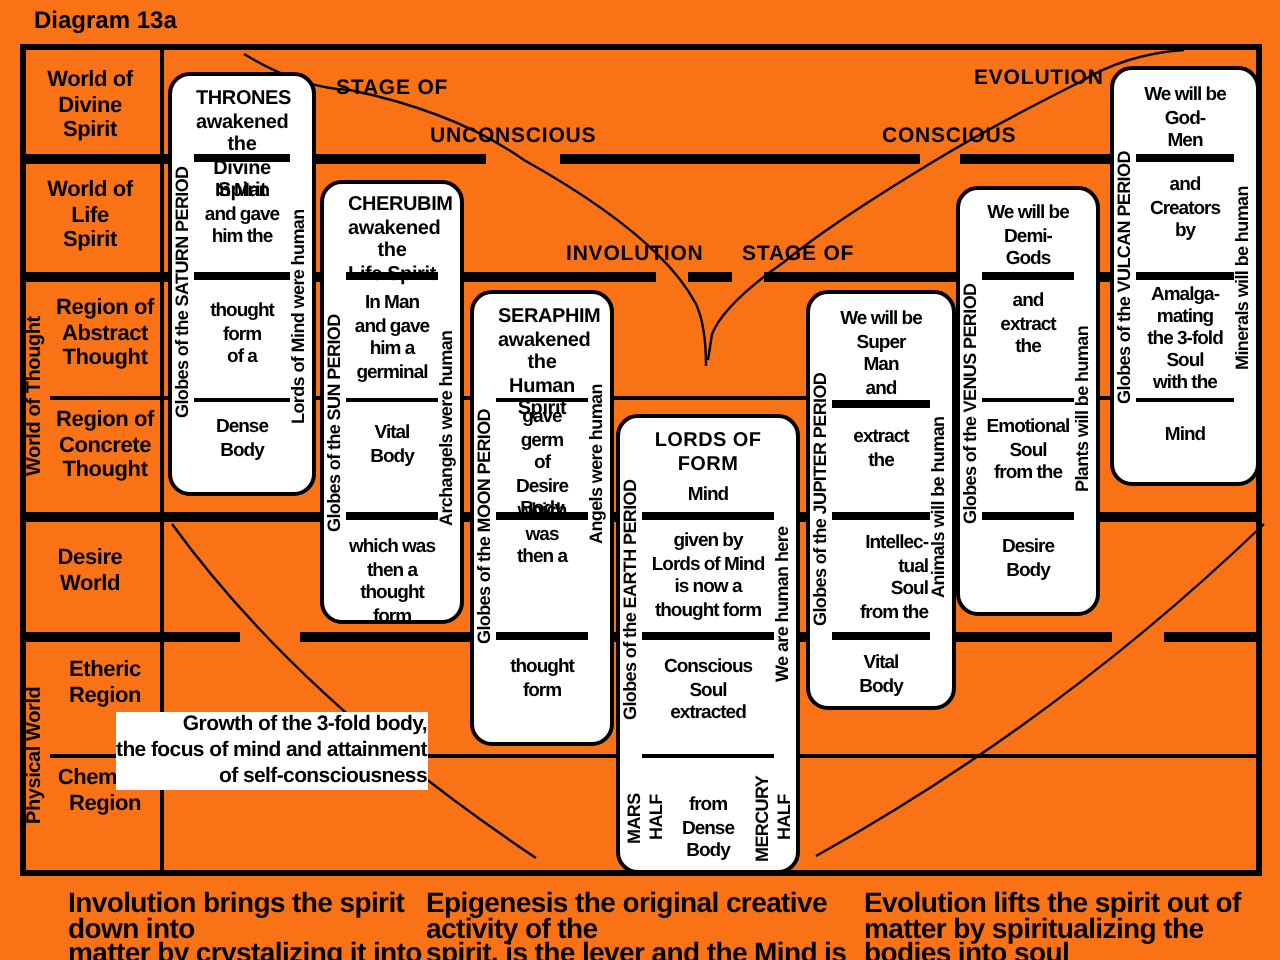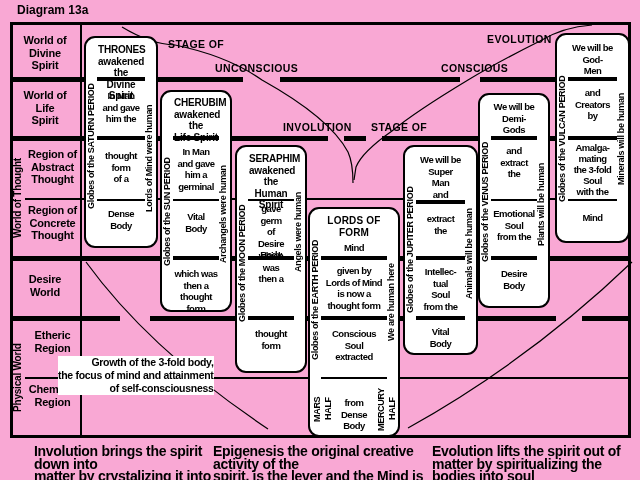--- a/index.html
+++ b/index.html
@@ -1,16 +1,16 @@
 <!DOCTYPE html>
 <html><head>
 <meta charset="utf-8">
 <style>
   html,body{margin:0;padding:0;background:#fff;}
-  #canvas{position:relative;width:640px;height:480px;background:#f9a8d4;overflow:hidden;
+  #canvas{position:relative;width:640px;height:480px;background:#f97316;overflow:hidden;
     font-family:"Liberation Sans",sans-serif;font-weight:bold;color:#000;}
   .t{white-space:pre-line;}
   .abs{position:absolute;}
   .ctr{text-align:center;}
   .lbl{font-size:11px;line-height:12.5px;letter-spacing:-0.2px;}
   .stage{font-size:10.5px;letter-spacing:0.4px;}
   .hbar{position:absolute;height:5px;background:#000;}
   .tbar{position:absolute;height:2px;background:#000;}
   .vsep{position:absolute;width:2px;background:#000;}
   #frame{position:absolute;left:10px;top:22px;width:621px;height:416px;border:3px solid #000;box-sizing:border-box;}
@@ -174,21 +174,21 @@
     <div class="strip" style="left:0;top:8px;bottom:8px;width:12px;">Globes of the JUPITER PERIOD</div>
     <div class="strip" style="right:0;top:16px;bottom:8px;width:12px;">Animals will be human</div>
     <div class="comp" style="top:7px;">We will be
 Super
 Man
 and</div>
     <div class="div4" style="top:53px;"></div>
     <div class="comp" style="top:66px;">extract
 the</div>
     <div class="div4" style="top:109px;"></div>
-    <div class="comp" style="top:119px;">Intellec-
+    <div class="comp" style="top:119px;text-align:right;">Intellec-
 tual
 Soul
 from the</div>
     <div class="div4" style="top:169px;"></div>
     <div class="comp" style="top:179px;">Vital
 Body</div>
   </div>
 
   <div class="pbox" style="left:478px;top:93px;width:72px;height:215px;">
     <div class="strip" style="left:0;top:10px;bottom:8px;width:12px;">Globes of the VENUS PERIOD</div>

